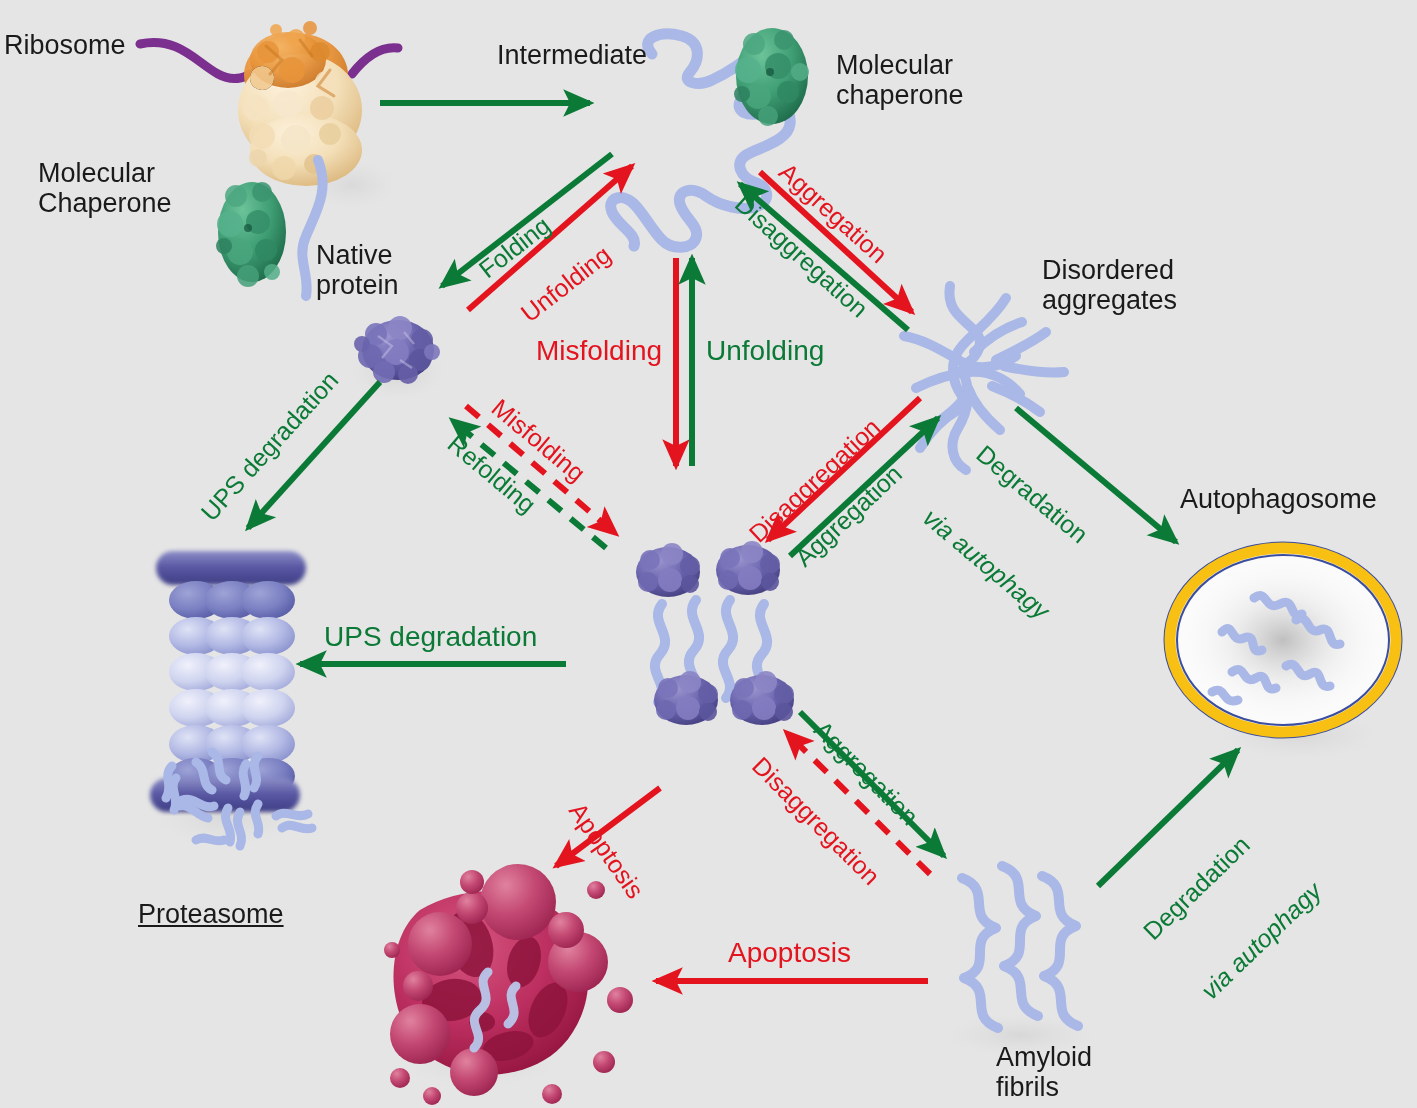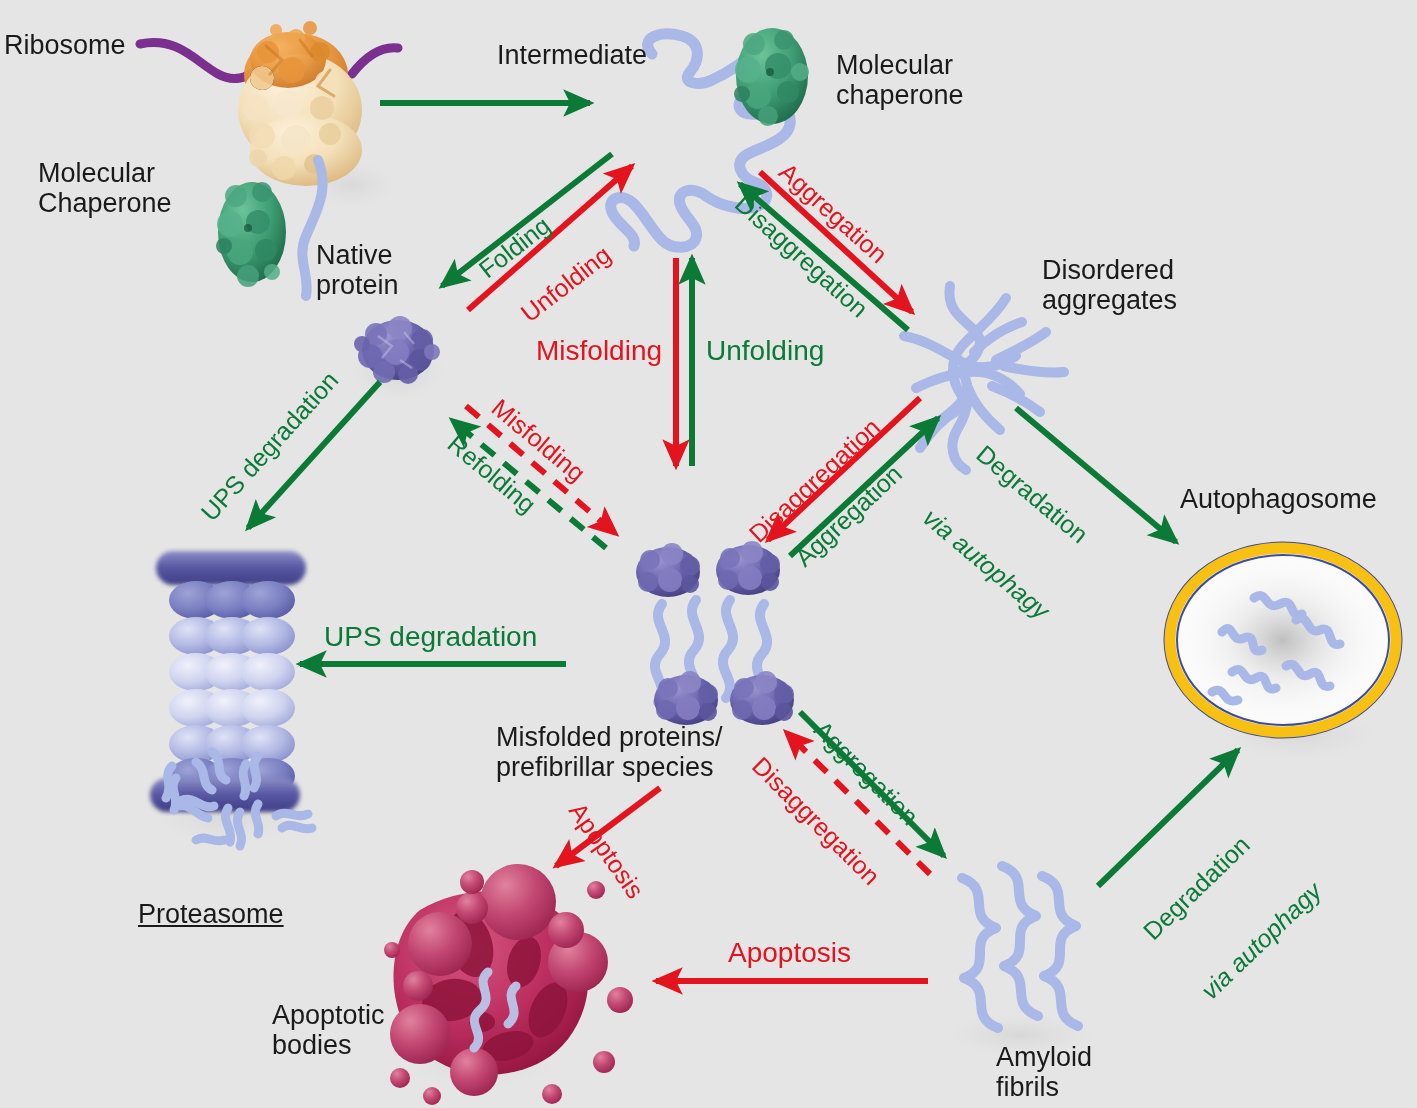--- a/index.html
+++ b/index.html
@@ -453,25 +453,21 @@
   <div class="lbl" style="left:316px; top:228px;margin-top:12px;">Native
 protein</div>
 
   <div class="lbl" style="left:1042px; top:255px;">Disordered
 aggregates</div>
 
   <div class="lbl" style="left:1180px; top:484px;">Autophagosome</div>
 
   <div class="lbl" style="left:138px; top:899px;text-decoration:underline;">Proteasome</div>
 
-  <div class="lbl" style="left:496px; top:722px;">Misfolded proteins/
-prefibrillar species</div>
-
-  <div class="lbl" style="left:272px; top:1000px;">Apoptotic
-bodies</div>
+
 
   <div class="lbl" style="left:996px; top:1042px;">Amyloid
 fibrils</div>
 
 
   <div class="alabel green rot" style="left:474px; top:262px; transform:rotate(-38deg);">Folding</div>
 
   <div class="alabel red rot" style="left:516px; top:306px; transform:rotate(-38deg);">Unfolding</div>
 
   <div class="alabel red rot" style="left:792px; top:158px; transform:rotate(42deg);">Aggregation</div>

